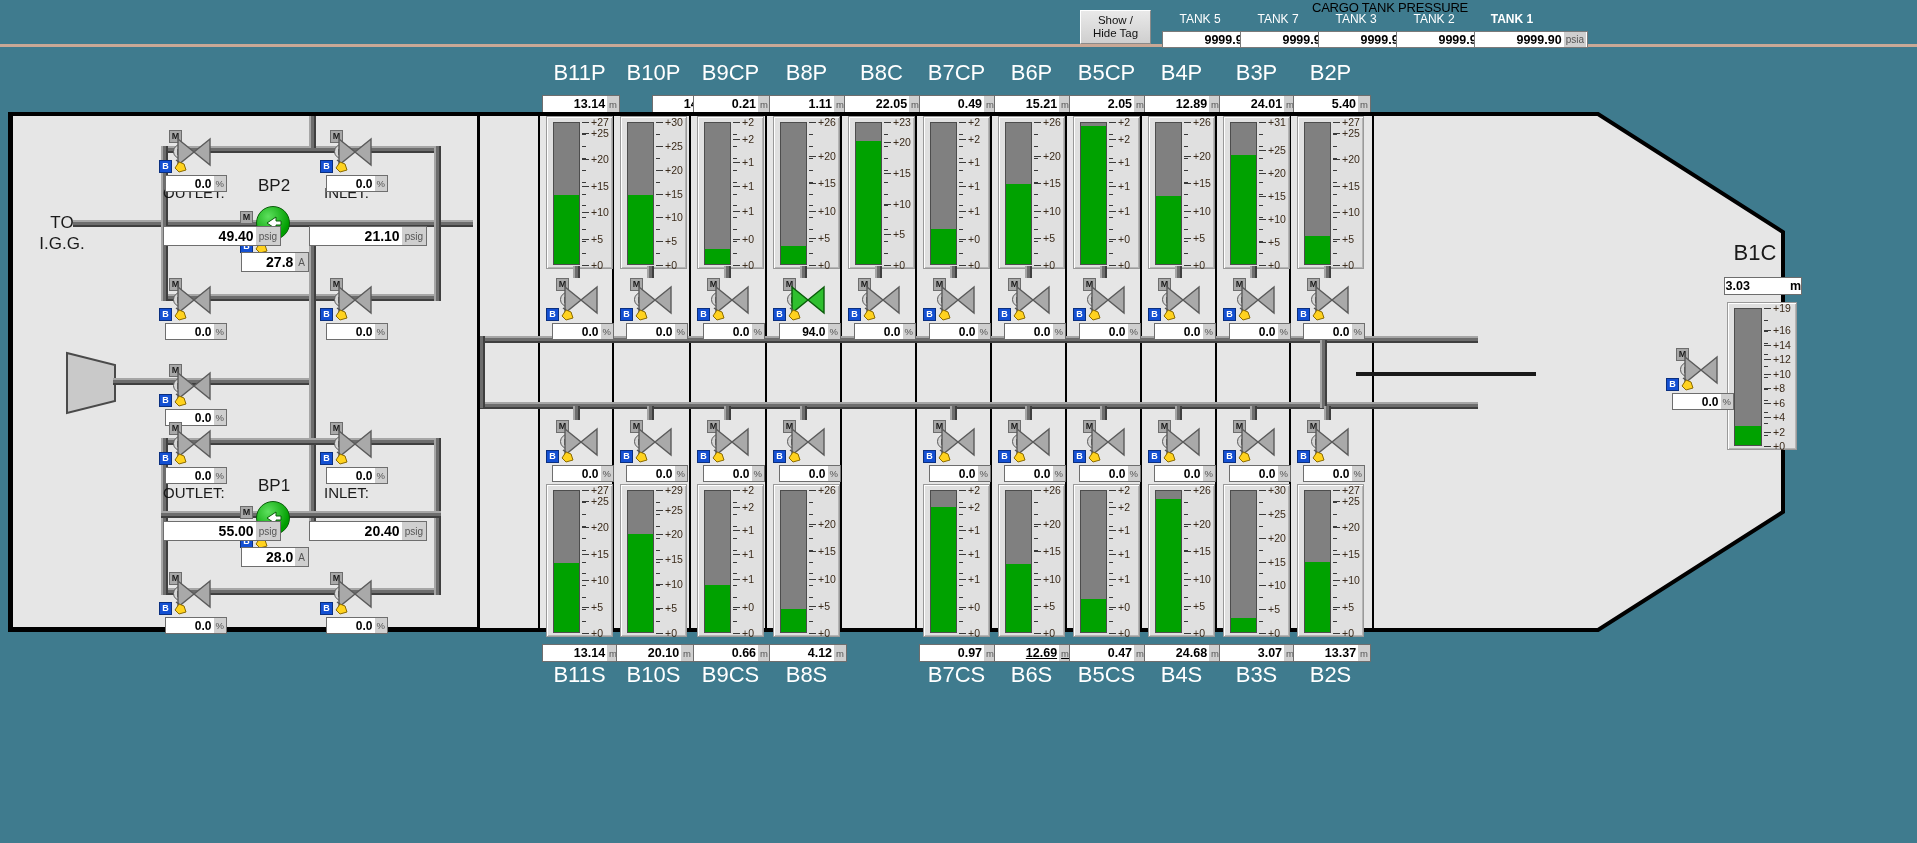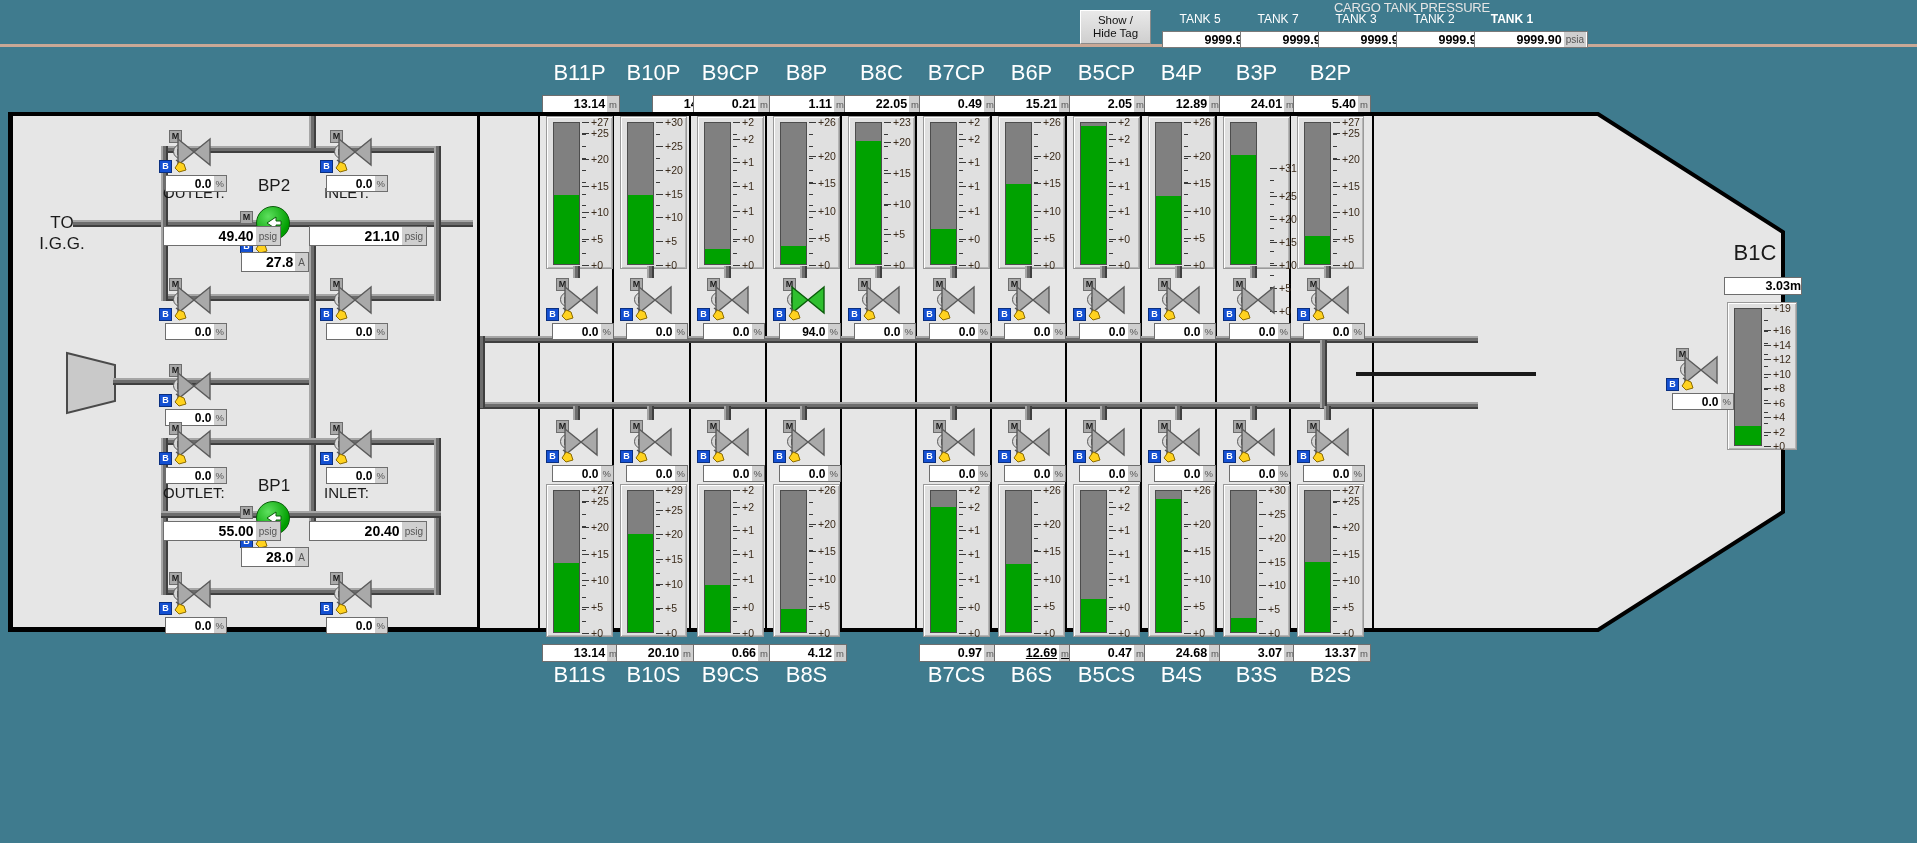--- a/index.html
+++ b/index.html
@@ -13,21 +13,21 @@
   }
 
   
   #topbar {
     position:absolute; left:0; top:0; width:1917px; height:47px;
     background:#3f7b8e;
     border-bottom:3px solid #c8a896;
   }
   #ctp-title {
     position:absolute; left:1290px; top:0px; width:200px;
-    text-align:right; color:#e5e5e5; font-size:13px; letter-spacing:-0.2px;
+    text-align:center; color:#000000; font-size:13px; letter-spacing:-0.2px;
     white-space:nowrap;
   }
   #showhide {
     position:absolute; left:1080px; top:10px; width:71px; height:34px;
     background:linear-gradient(#e9e9e9,#cfcfcf);
     border:1px solid #8a8a8a;
     border-top-color:#fff; border-left-color:#fff;
     color:#111; font-size:11.5px; line-height:13px;
     display:flex; flex-direction:column; align-items:center; justify-content:center;
     cursor:pointer;
@@ -772,21 +772,21 @@
         </svg></div>
       <div class="pctbox" style="left:6px;top:45px;">
         <span>0.0</span>
         <span class="u">%</span>
       </div>
     </div>
     <div class="gauge" style="left:1223px;top:116px;width:67px;height:153px;">
       <div class="gbar" style="width:27px;height:143px;">
         <div class="gfill" style="height:77.5%;"></div>
       </div>
-      <div class="gscale" style="left:46px;top:5px;width:30px;height:143px;margin-top:46px;">
+      <div class="gscale" style="left:35px;top:5px;width:30px;height:143px;">
         <div class="gtick" style="top:0px;"></div>
         <div class="glabel" style="top:0px;">+31</div>
         <div class="gtick" style="top:27.742000000000008px;"></div>
         <div class="glabel" style="top:27.742000000000008px;">+25</div>
         <div class="gtick" style="top:50.765px;"></div>
         <div class="glabel" style="top:50.765px;">+20</div>
         <div class="gtick" style="top:73.788px;"></div>
         <div class="glabel" style="top:73.788px;">+15</div>
         <div class="gtick" style="top:96.954px;"></div>
         <div class="glabel" style="top:96.954px;">+10</div>
@@ -1363,21 +1363,21 @@
         <div class="gtickS" style="top:59.583333333333336px;"></div>
         <div class="gtickS" style="top:71.5px;"></div>
         <div class="gtickS" style="top:83.41666666666667px;"></div>
         <div class="gtickS" style="top:95.33333333333333px;"></div>
         <div class="gtickS" style="top:107.25px;"></div>
         <div class="gtickS" style="top:119.16666666666667px;"></div>
         <div class="gtickS" style="top:131.08333333333331px;"></div>
       </div>
     </div>
     <div style="position:absolute;left:1700px;top:240px;width:110px;text-align:center;color:#1a1a1a;font-size:22px;">B1C</div>
-    <div style="position:absolute;left:1724px;top:277px;width:78px;height:18px;background:#fff;border:1px solid #6e6e6e;display:flex;align-items:center;justify-content:flex-end;font-size:12.5px;font-weight:bold;color:#000;">
+    <div style="position:absolute;left:1724px;top:277px;width:78px;height:18px;background:#fff;border:1px solid #6e6e6e;display:flex;align-items:center;justify-content:flex-end;font-size:12.5px;font-weight:bold;color:#000;gap:40px;">
       <span>3.03</span>
       <span class="u">m</span>
     </div>
     <div class="gauge" style="left:1727px;top:302px;width:70px;height:148px;">
       <div class="gbar" style="width:28px;height:138px;">
         <div class="gfill" style="height:14%;"></div>
       </div>
       <div class="gscale" style="left:36px;top:5px;width:32px;height:138px;">
         <div class="gtick" style="top:0px;"></div>
         <div class="glabel" style="top:0px;">+19</div>

